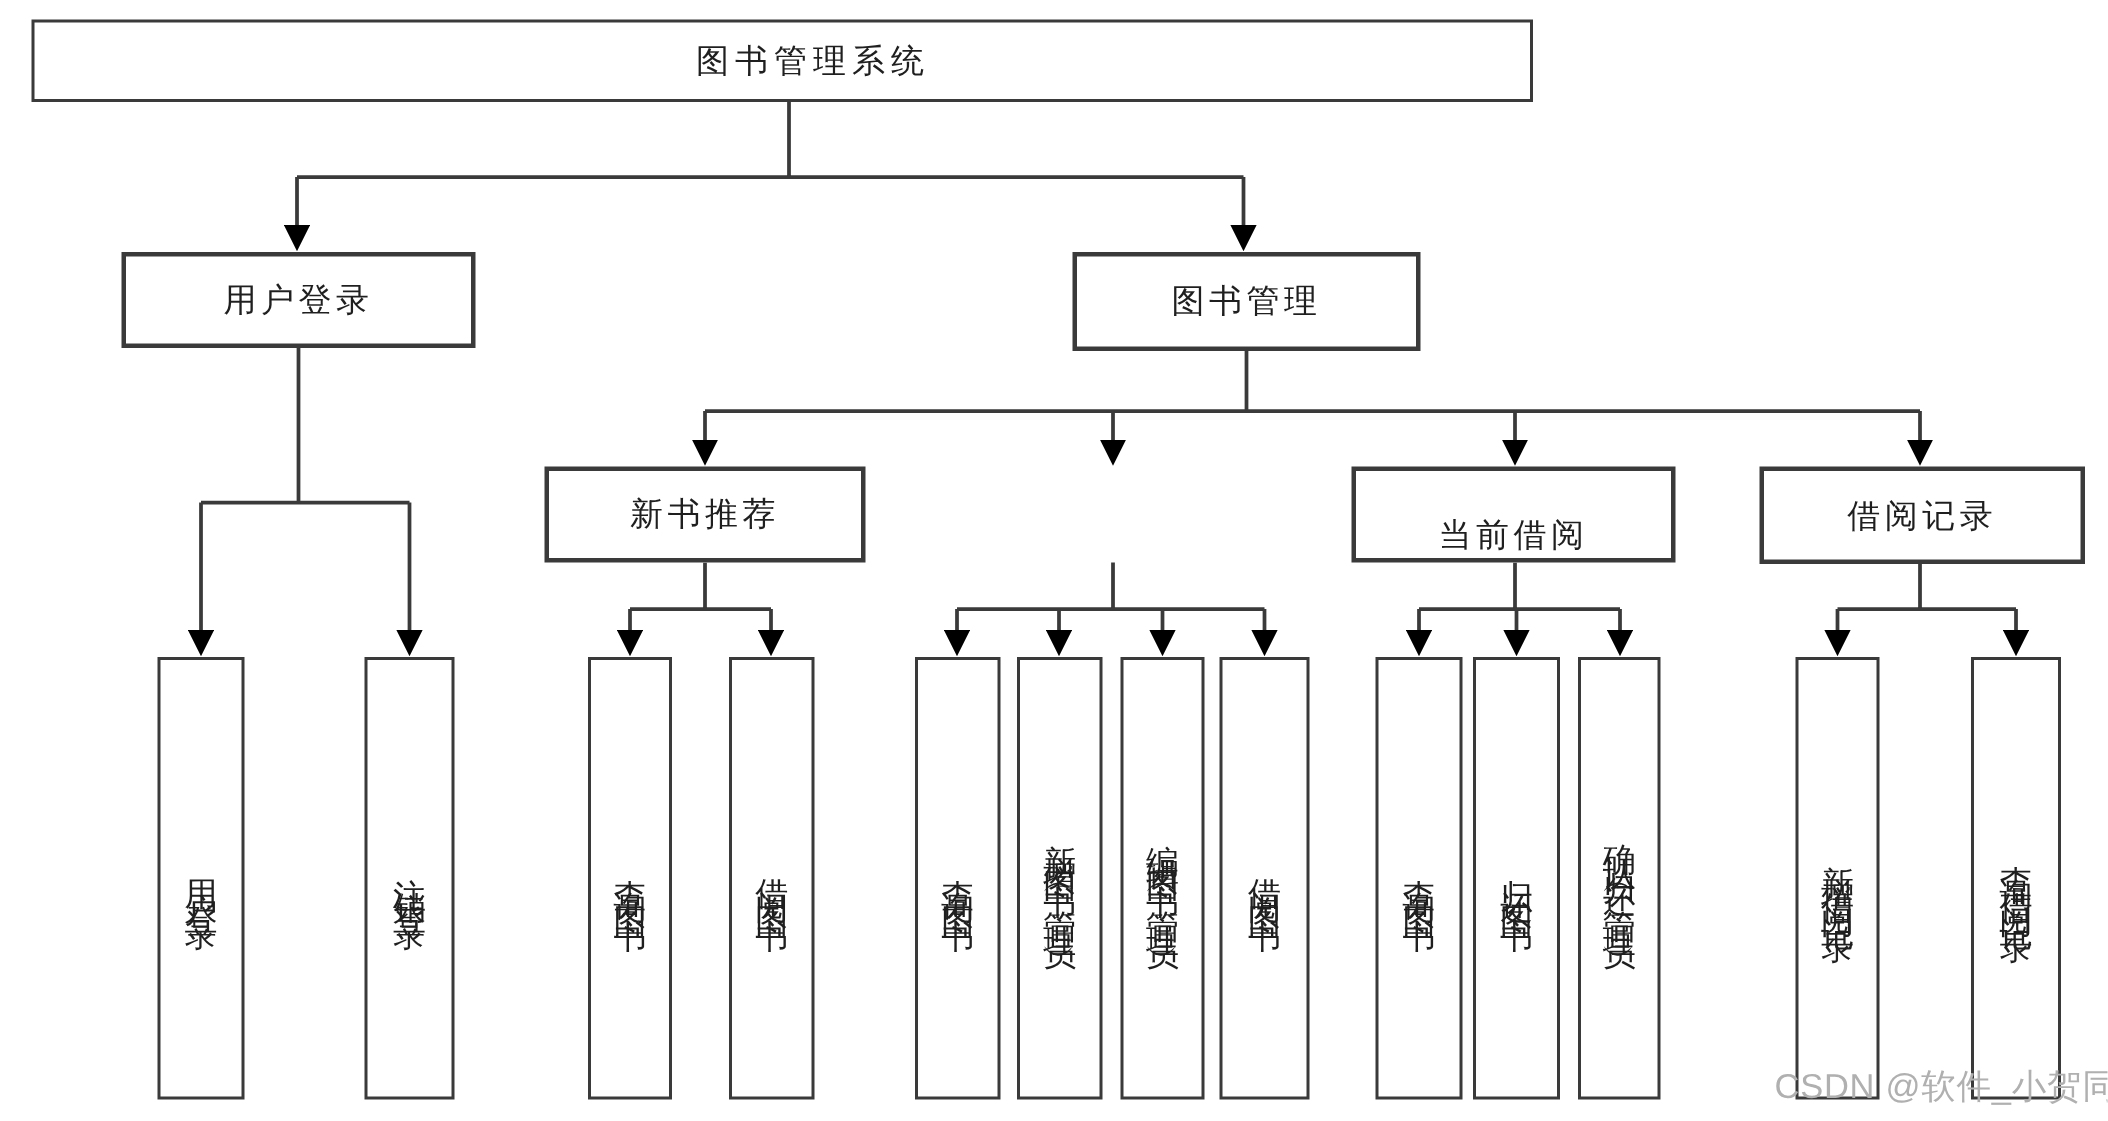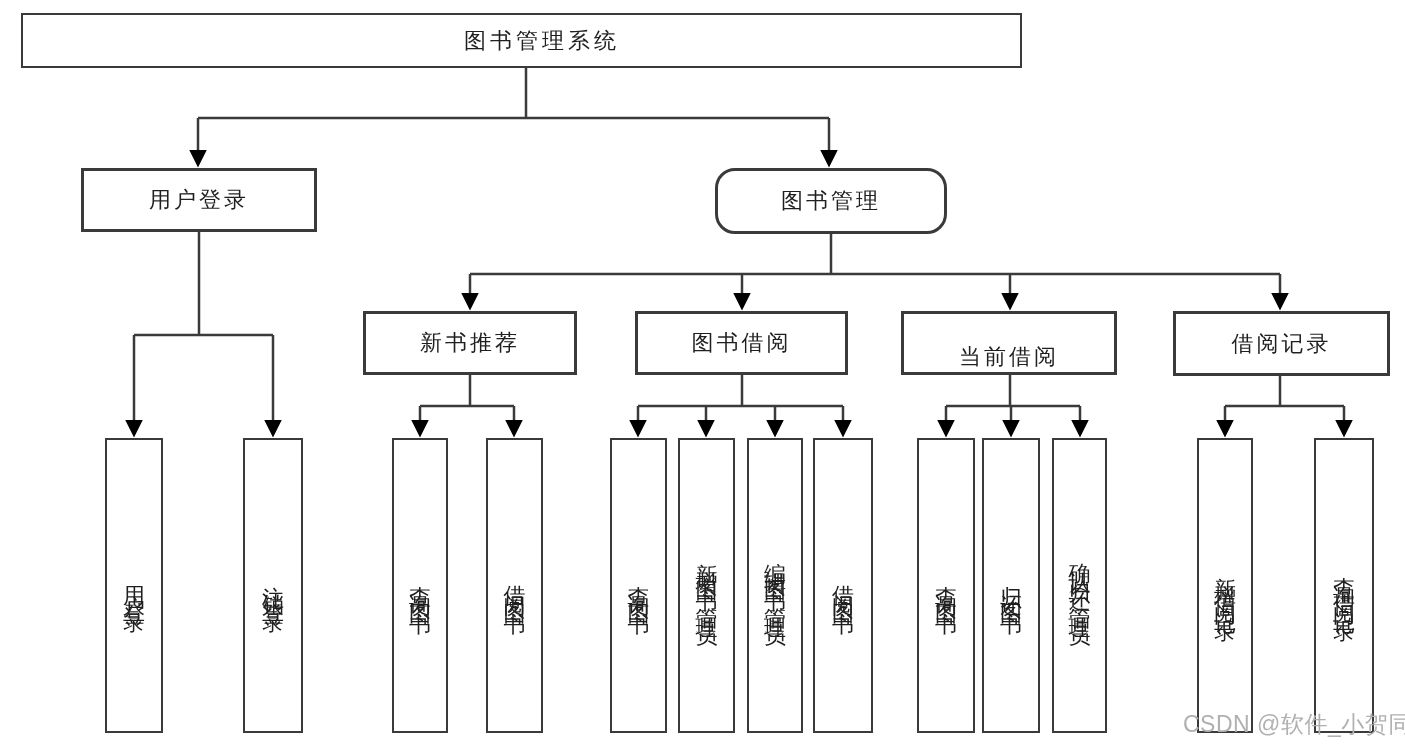--- a/index.html
+++ b/index.html
@@ -83,29 +83,26 @@
     </g>
   </svg>
 
   <div class="node root" style="left:21px; top:13px; width:1001px; height:55px;">
     <span class="label-h">图书管理系统</span>
   </div>
 
   <div class="node" style="left:81px; top:168px; width:236px; height:64px;">
     <span class="label-h">用户登录</span>
   </div>
-  <div class="node" style="left:715px; top:168px; width:232px; height:66px;border-radius:20px;">
+  <div class="node" style="left:715px; top:168px; width:232px; height:66px;">
     <span class="label-h">图书管理</span>
   </div>
 
   <div class="node" style="left:363px; top:311px; width:214px; height:64px;justify-content:center;">
     <span class="label-h">新书推荐</span>
-  </div>
-  <div class="node" style="left:635px; top:311px; width:213px; height:64px;">
-    <span class="label-h">图书借阅</span>
   </div>
   <div class="node" style="left:901px; top:311px; width:216px; height:64px;align-items:flex-end;">
     <span class="label-h">当前借阅</span>
   </div>
   <div class="node" style="left:1173px; top:311px; width:217px; height:65px;">
     <span class="label-h">借阅记录</span>
   </div>
 
   <div class="node leaf" style="left:105px; top:438px; width:58px; height:295px;">
     <span class="label-v">用户登录</span>

